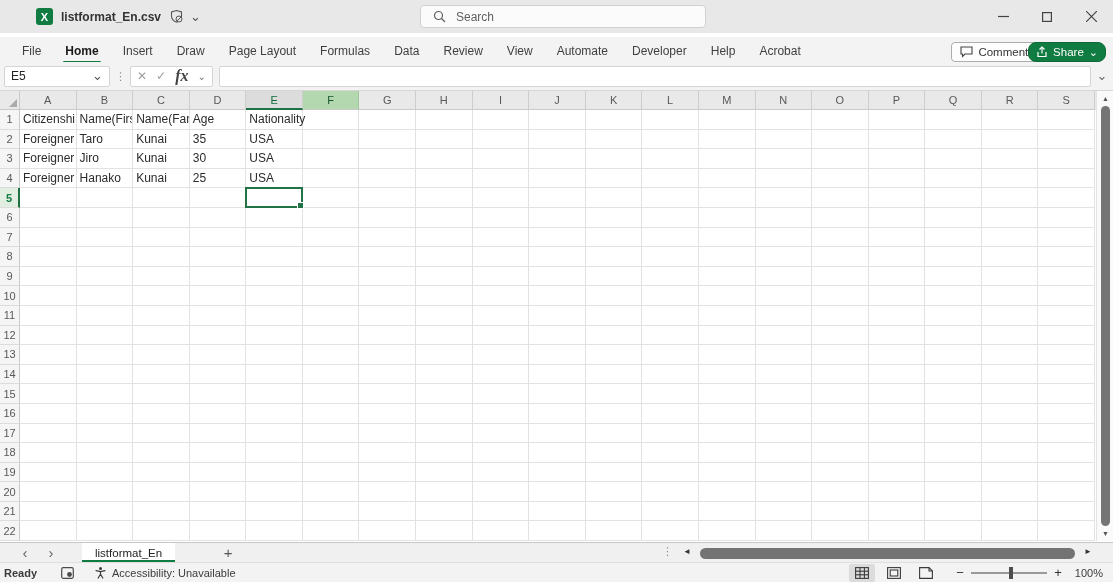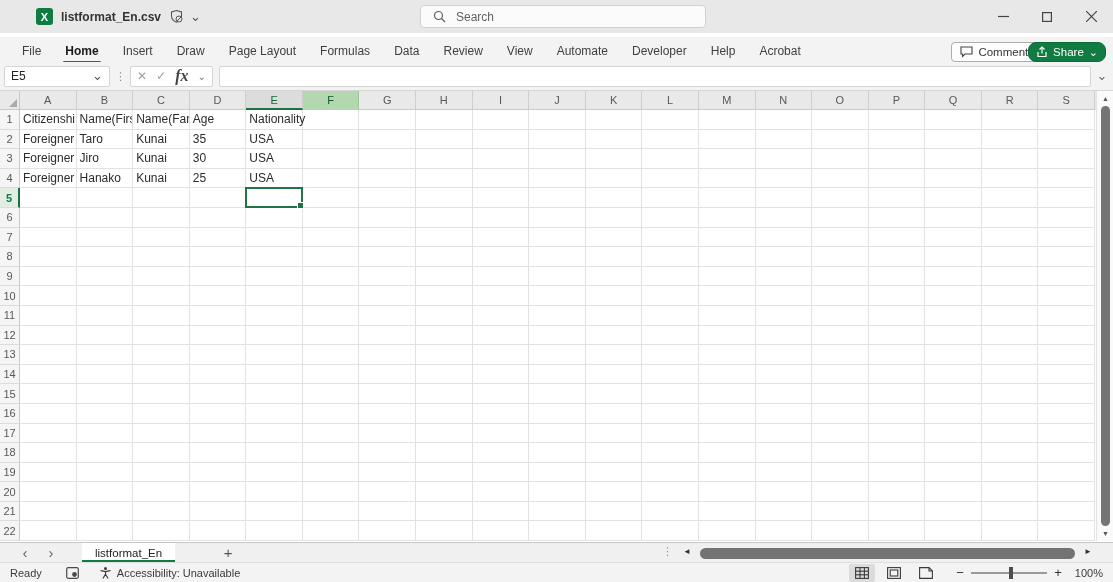--- a/index.html
+++ b/index.html
@@ -93,21 +93,21 @@
   .sheettab::after { content:''; position:absolute; left:0; right:0; bottom:0; height:2.5px; background:#107C41; }
   .addsheet { margin-left:42px; font-size:15px; color:#555; width:22px; text-align:center; }
   .hsplit { position:absolute; left:662px; top:2px; color:#8A8A8A; font-size:11px; letter-spacing:-1px; }
   .hs-left { position:absolute; left:683px; top:4px; font-size:8px; color:#333; }
   .hs-thumb { position:absolute; left:700px; top:4.5px; width:375px; height:11px; background:#737373; border-radius:6px; }
   .hs-right { position:absolute; left:1084px; top:4px; font-size:8px; color:#333; }
 
   
   .statusbar { position:absolute; left:0; top:562px; width:1113px; height:20px; background:#F3F3F3;
                border-top:1px solid #DFDFDF; display:flex; align-items:center; font-size:11px; color:#3B3B3B; }
-  .st-ready { margin-left:10px; }
+  .st-ready { margin-left:4px;font-weight:bold; }
   .st-macro { margin-left:24px; display:flex; align-items:center; }
   .st-acc { margin-left:20px; display:flex; align-items:center; gap:5px; }
   .st-right { margin-left:auto; display:flex; align-items:center; padding-right:10px; }
   .viewbtn { width:26px; height:18px; display:flex; align-items:center; justify-content:center; margin-left:6px; border-radius:2px; }
   .viewbtn.active { background:#DCDCDC; }
   .zoom-minus { margin-left:14px; font-size:13px; color:#333; width:14px; text-align:center; }
   .zoom-track { width:76px; height:2px; background:#9A9A9A; position:relative; margin:0 4px; }
   .zoom-handle { position:absolute; left:50%; top:-5px; width:4px; height:12px; background:#4D4D4D; }
   .zoom-plus { font-size:13px; color:#333; width:14px; text-align:center; }
   .zoom-pct { margin-left:4px; width:34px; text-align:right; }

